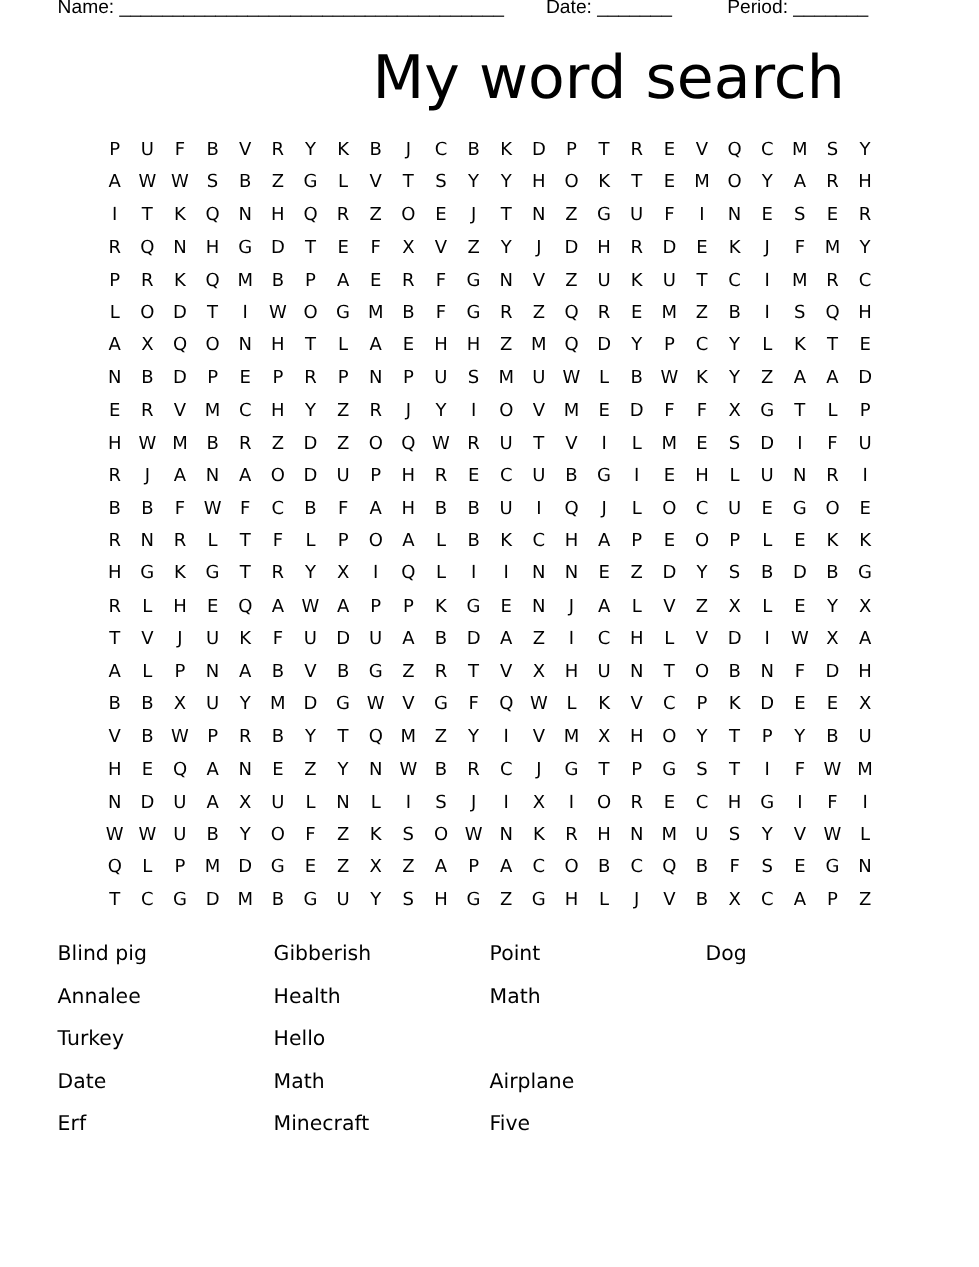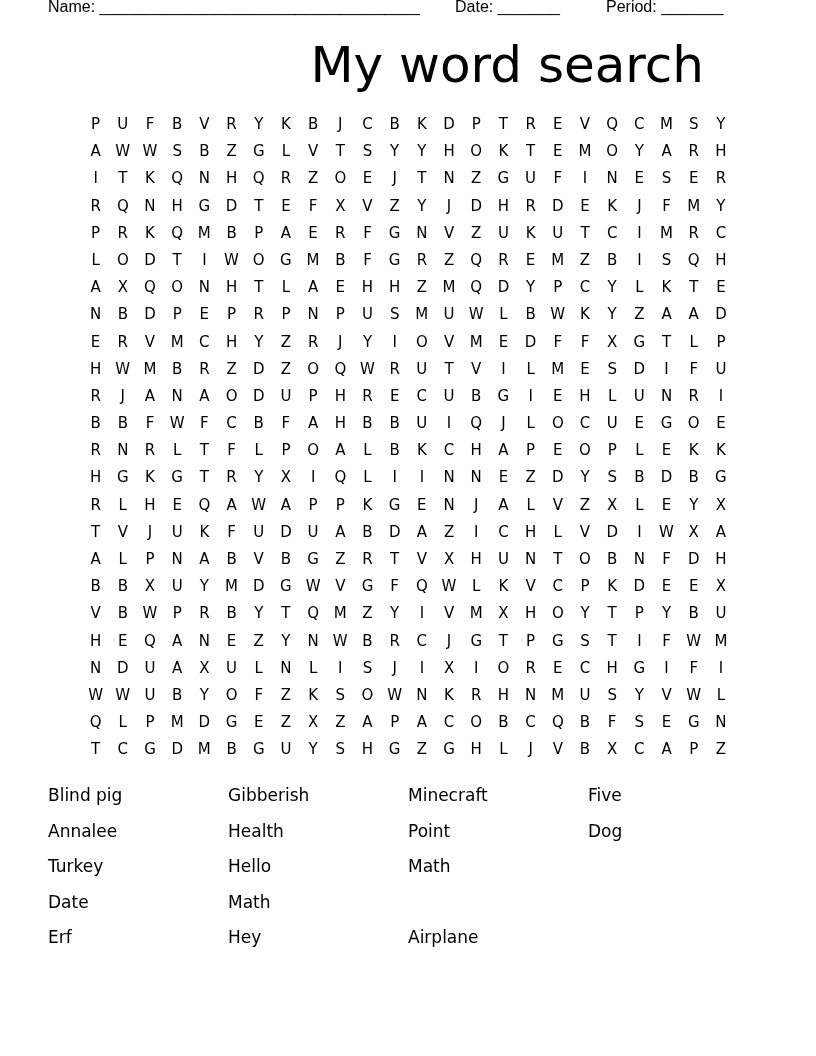--- a/index.html
+++ b/index.html
@@ -622,21 +622,20 @@
 <div class="words" id="words">
     <div class="word">Blind pig</div>
     <div class="word">Annalee</div>
     <div class="word">Turkey</div>
     <div class="word">Date</div>
     <div class="word">Erf</div>
     <div class="word">Gibberish</div>
     <div class="word">Health</div>
     <div class="word">Hello</div>
     <div class="word">Math</div>
-    <div class="word">Hey</div>
     <div class="word">Minecraft</div>
     <div class="word">Point</div>
     <div class="word">Math</div>
     <div class="word"></div>
     <div class="word">Airplane</div>
     <div class="word">Five</div>
     <div class="word">Dog</div>
     <div class="word"></div>
   </div>
 

